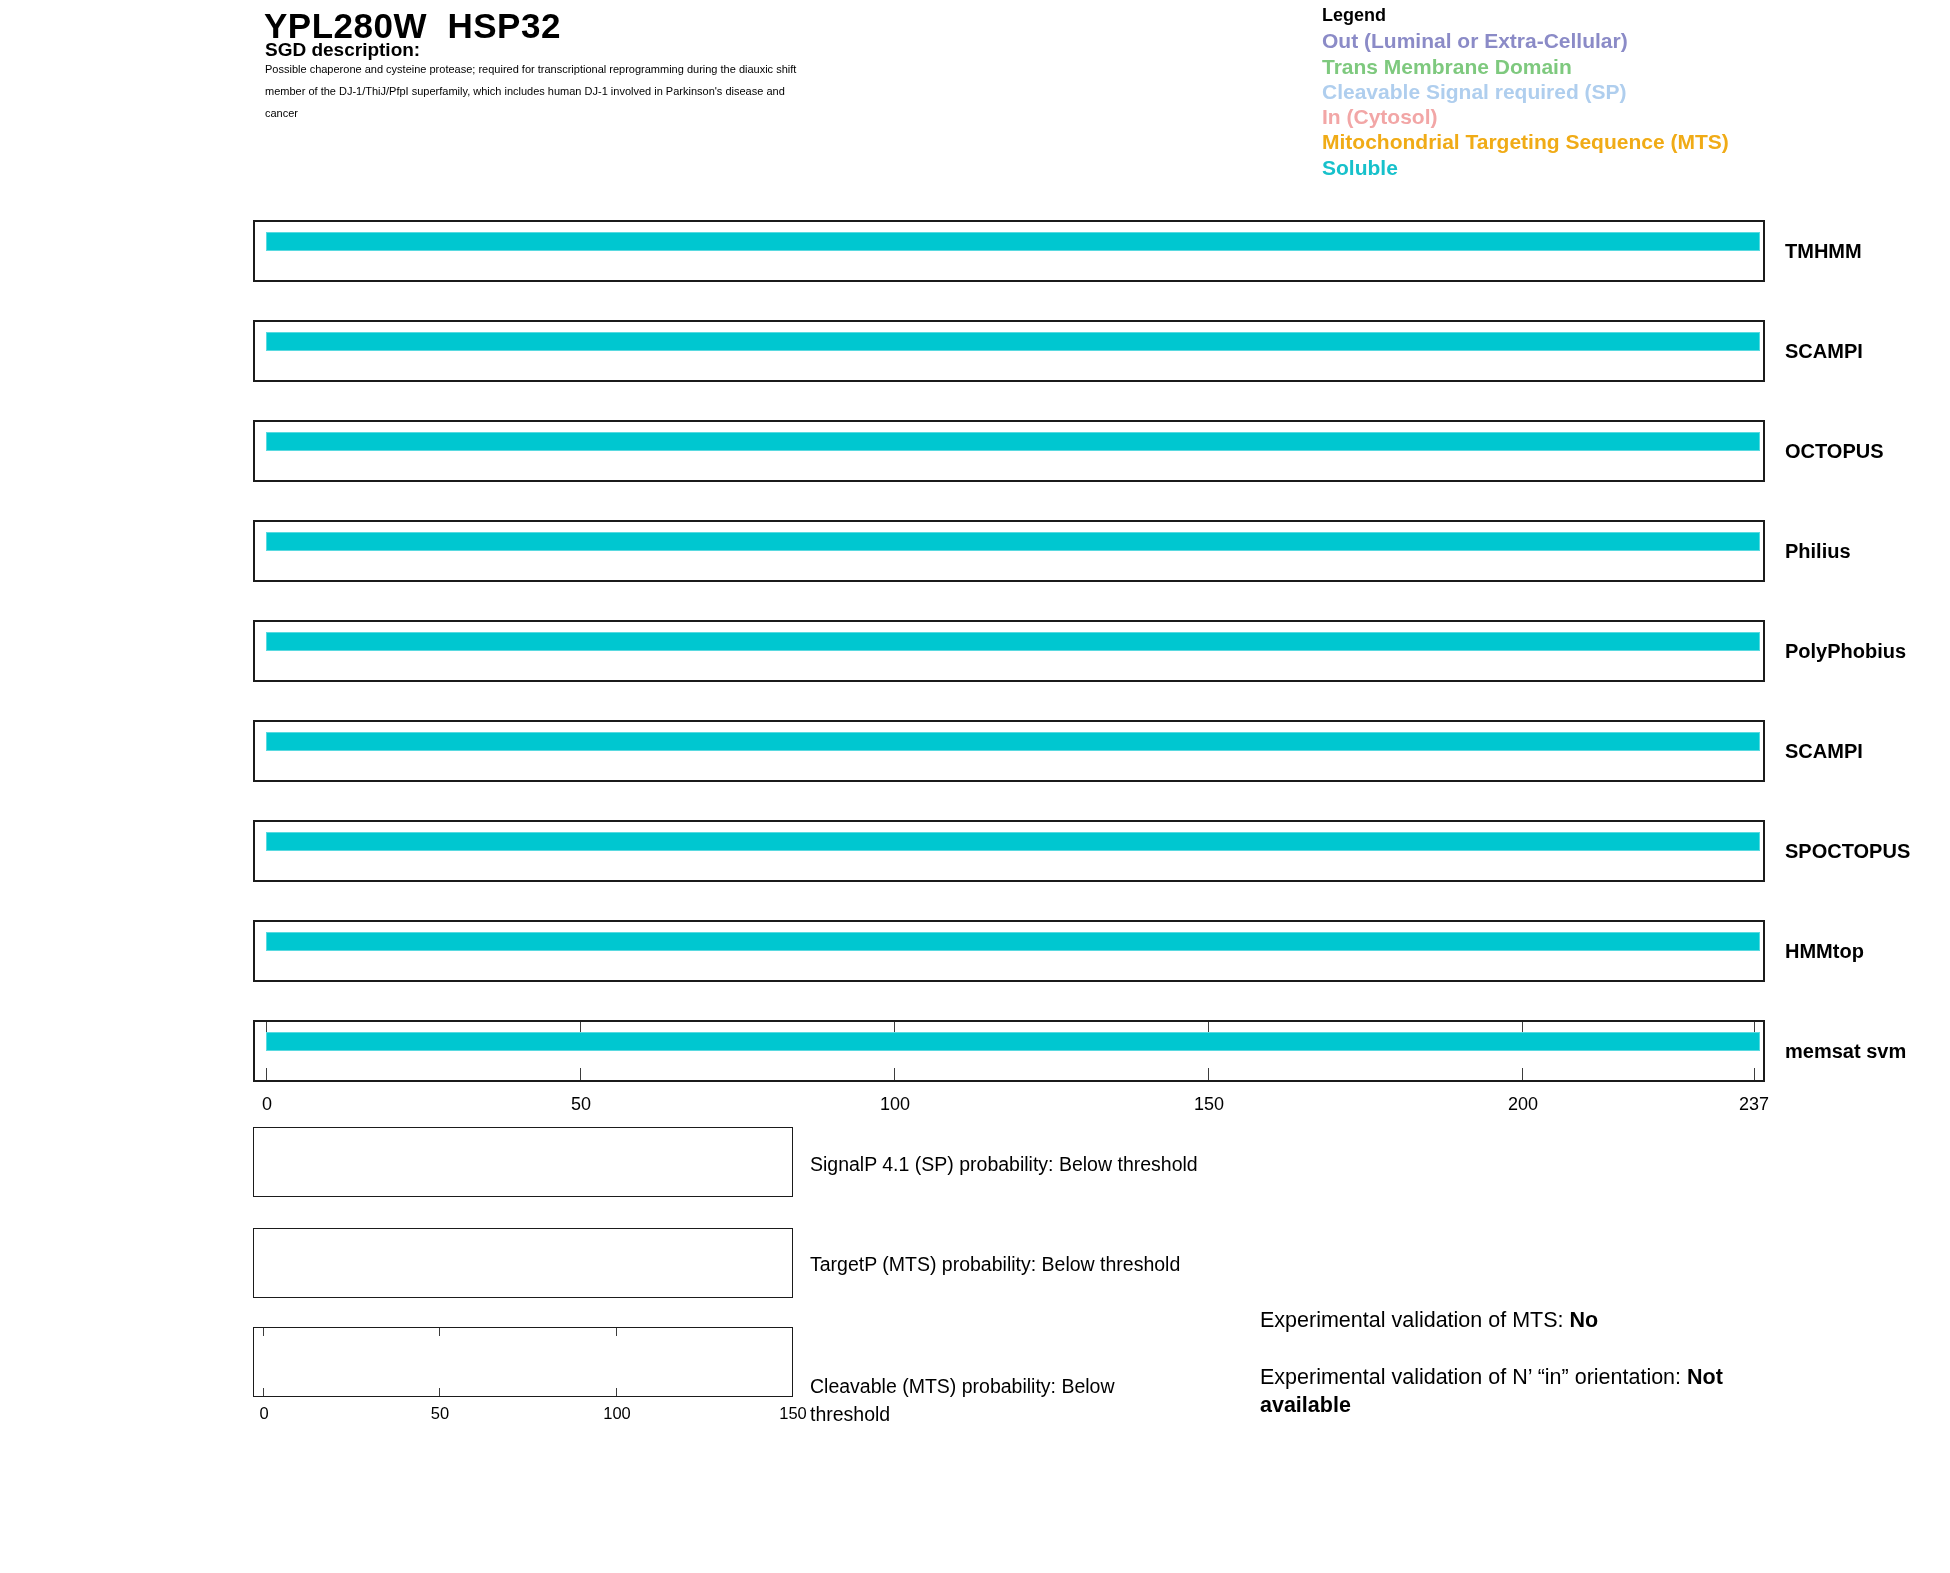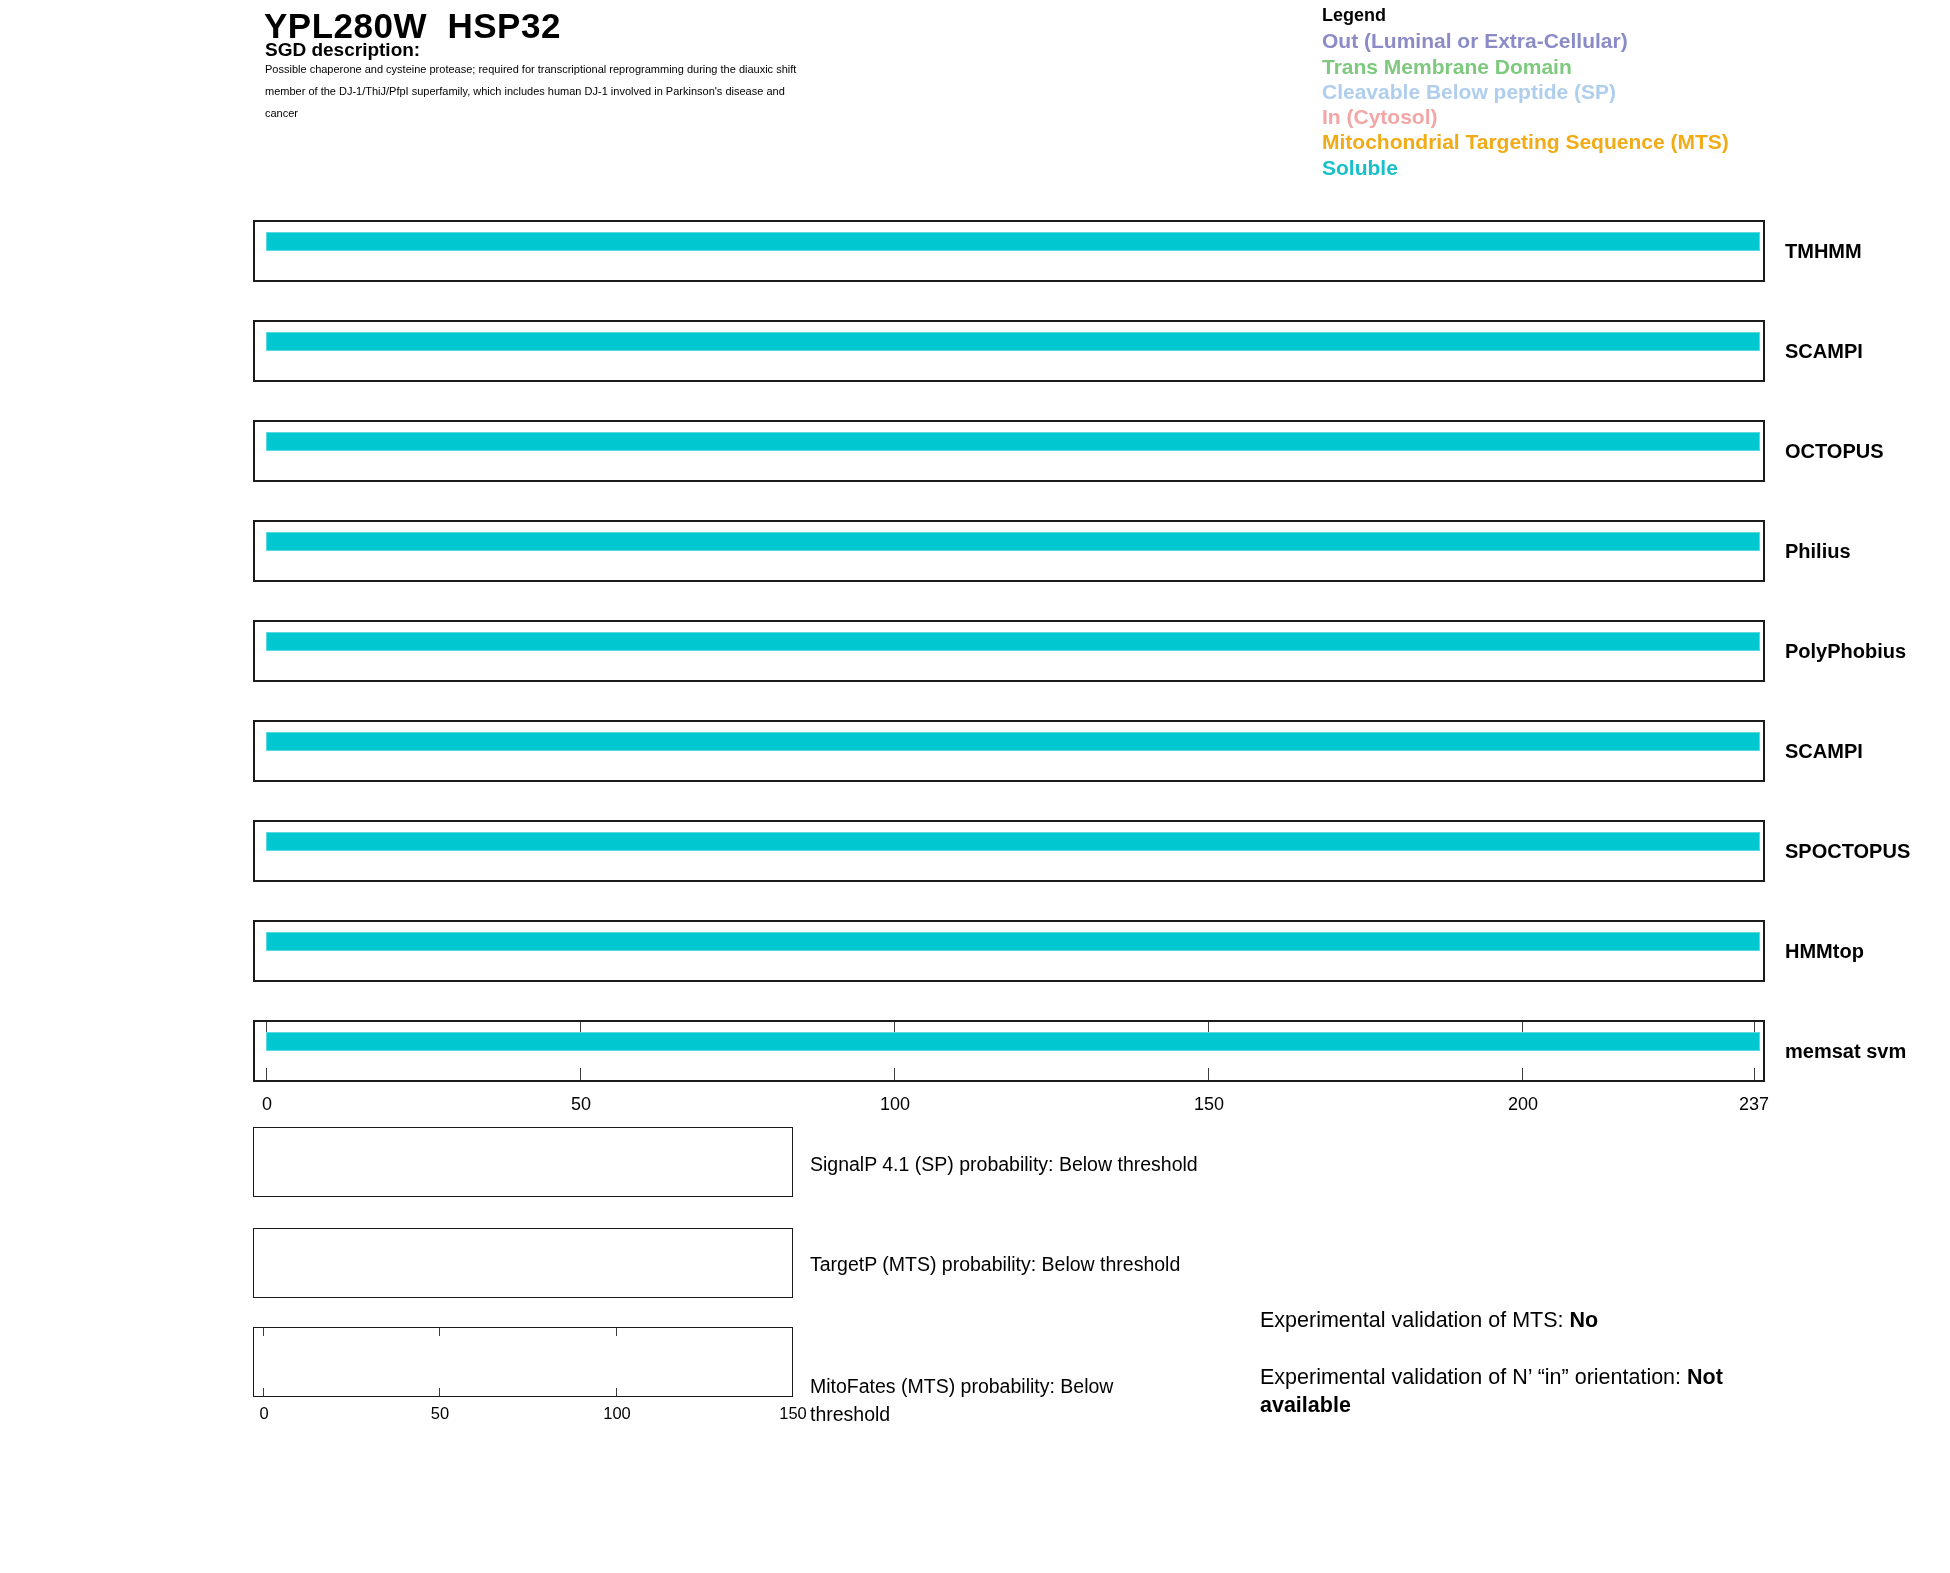--- a/index.html
+++ b/index.html
@@ -70,21 +70,21 @@
   <div class="abs desc">
     <div>Possible chaperone and cysteine protease; required for transcriptional reprogramming during the diauxic shift</div>
     <div>member of the DJ-1/ThiJ/PfpI superfamily, which includes human DJ-1 involved in Parkinson's disease and</div>
     <div>cancer</div>
   </div>
 
   <div class="abs legend">
     <div class="legend-title">Legend</div>
     <div class="legend-item" style="color: rgb(139, 139, 199);">Out (Luminal or Extra-Cellular)</div>
     <div class="legend-item" style="color: rgb(126, 201, 126);">Trans Membrane Domain</div>
-    <div class="legend-item" style="color: rgb(175, 206, 238);">Cleavable Below peptide (SP)</div>
+    <div class="legend-item" style="color: rgb(175, 206, 238);">Cleavable Signal required (SP)</div>
     <div class="legend-item" style="color: rgb(242, 166, 166);">In (Cytosol)</div>
     <div class="legend-item" style="color: rgb(240, 171, 22);">Mitochondrial Targeting Sequence (MTS)</div>
     <div class="legend-item" style="color: rgb(23, 193, 203);">Soluble</div>
   </div>
 
   <div class="track-box" style="top:220px">
     <div class="bar" style="background: rgb(0, 199, 208);"></div>
   </div>
   <div class="track-label" style="top:239px">TMHMM</div>
 
@@ -154,21 +154,21 @@
   <div class="prob-label" style="top:1250px">TargetP (MTS) probability: Below threshold</div>
 
   <div class="small-box" style="top:1327px">
     <span class="stick t" style="left:9px"></span>
     <span class="stick t" style="left:185px"></span>
     <span class="stick t" style="left:362px"></span>
     <span class="stick b" style="left:9px"></span>
     <span class="stick b" style="left:185px"></span>
     <span class="stick b" style="left:362px"></span>
   </div>
-  <div class="prob-label" style="top:1372px; width:330px">MitoFates (MTS) probability: Below threshold</div>
+  <div class="prob-label" style="top:1372px; width:330px">Cleavable (MTS) probability: Below threshold</div>
 
   <span class="small-axis-label" style="left:264px">0</span>
   <span class="small-axis-label" style="left:440px">50</span>
   <span class="small-axis-label" style="left:617px">100</span>
   <span class="small-axis-label" style="left:793px">150</span>
 
 
   <div class="abs exp-line" style="top:1306px"><span>Experimental validation of MTS: </span><b>No</b></div>
 
   <div class="abs exp-line w515" style="top:1363px"><span>Experimental validation of N’ “in” orientation: </span><b>Not available</b></div>

